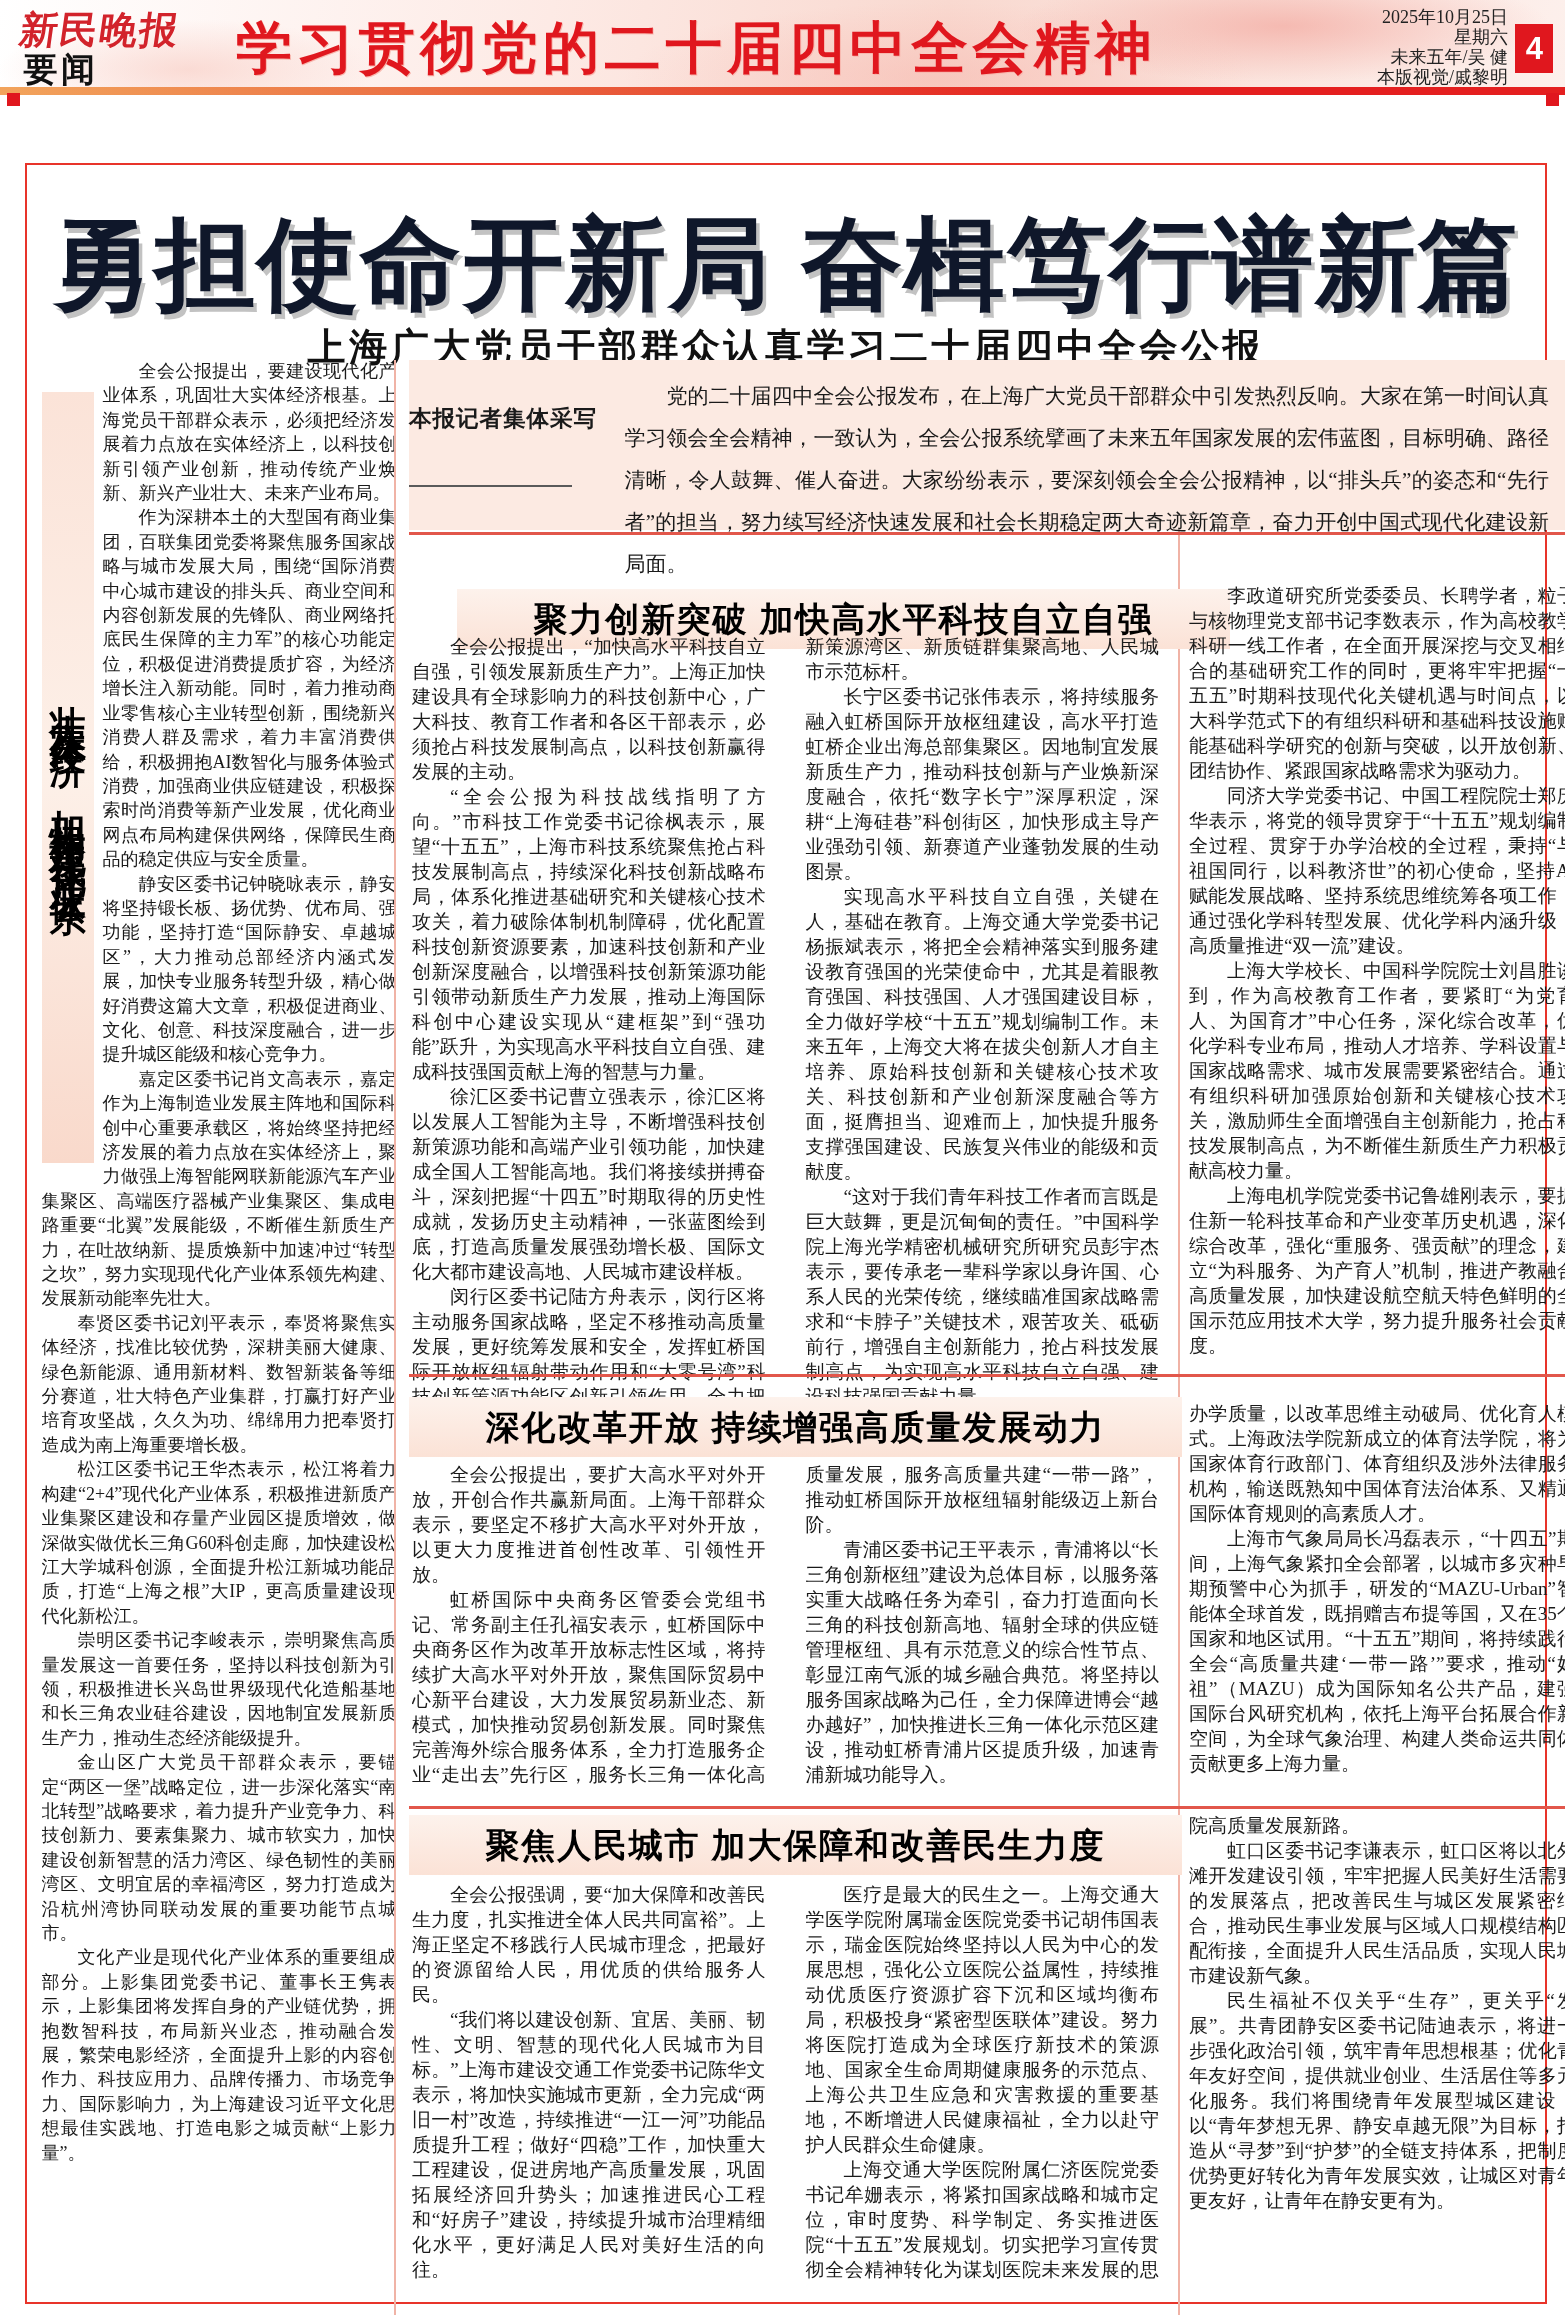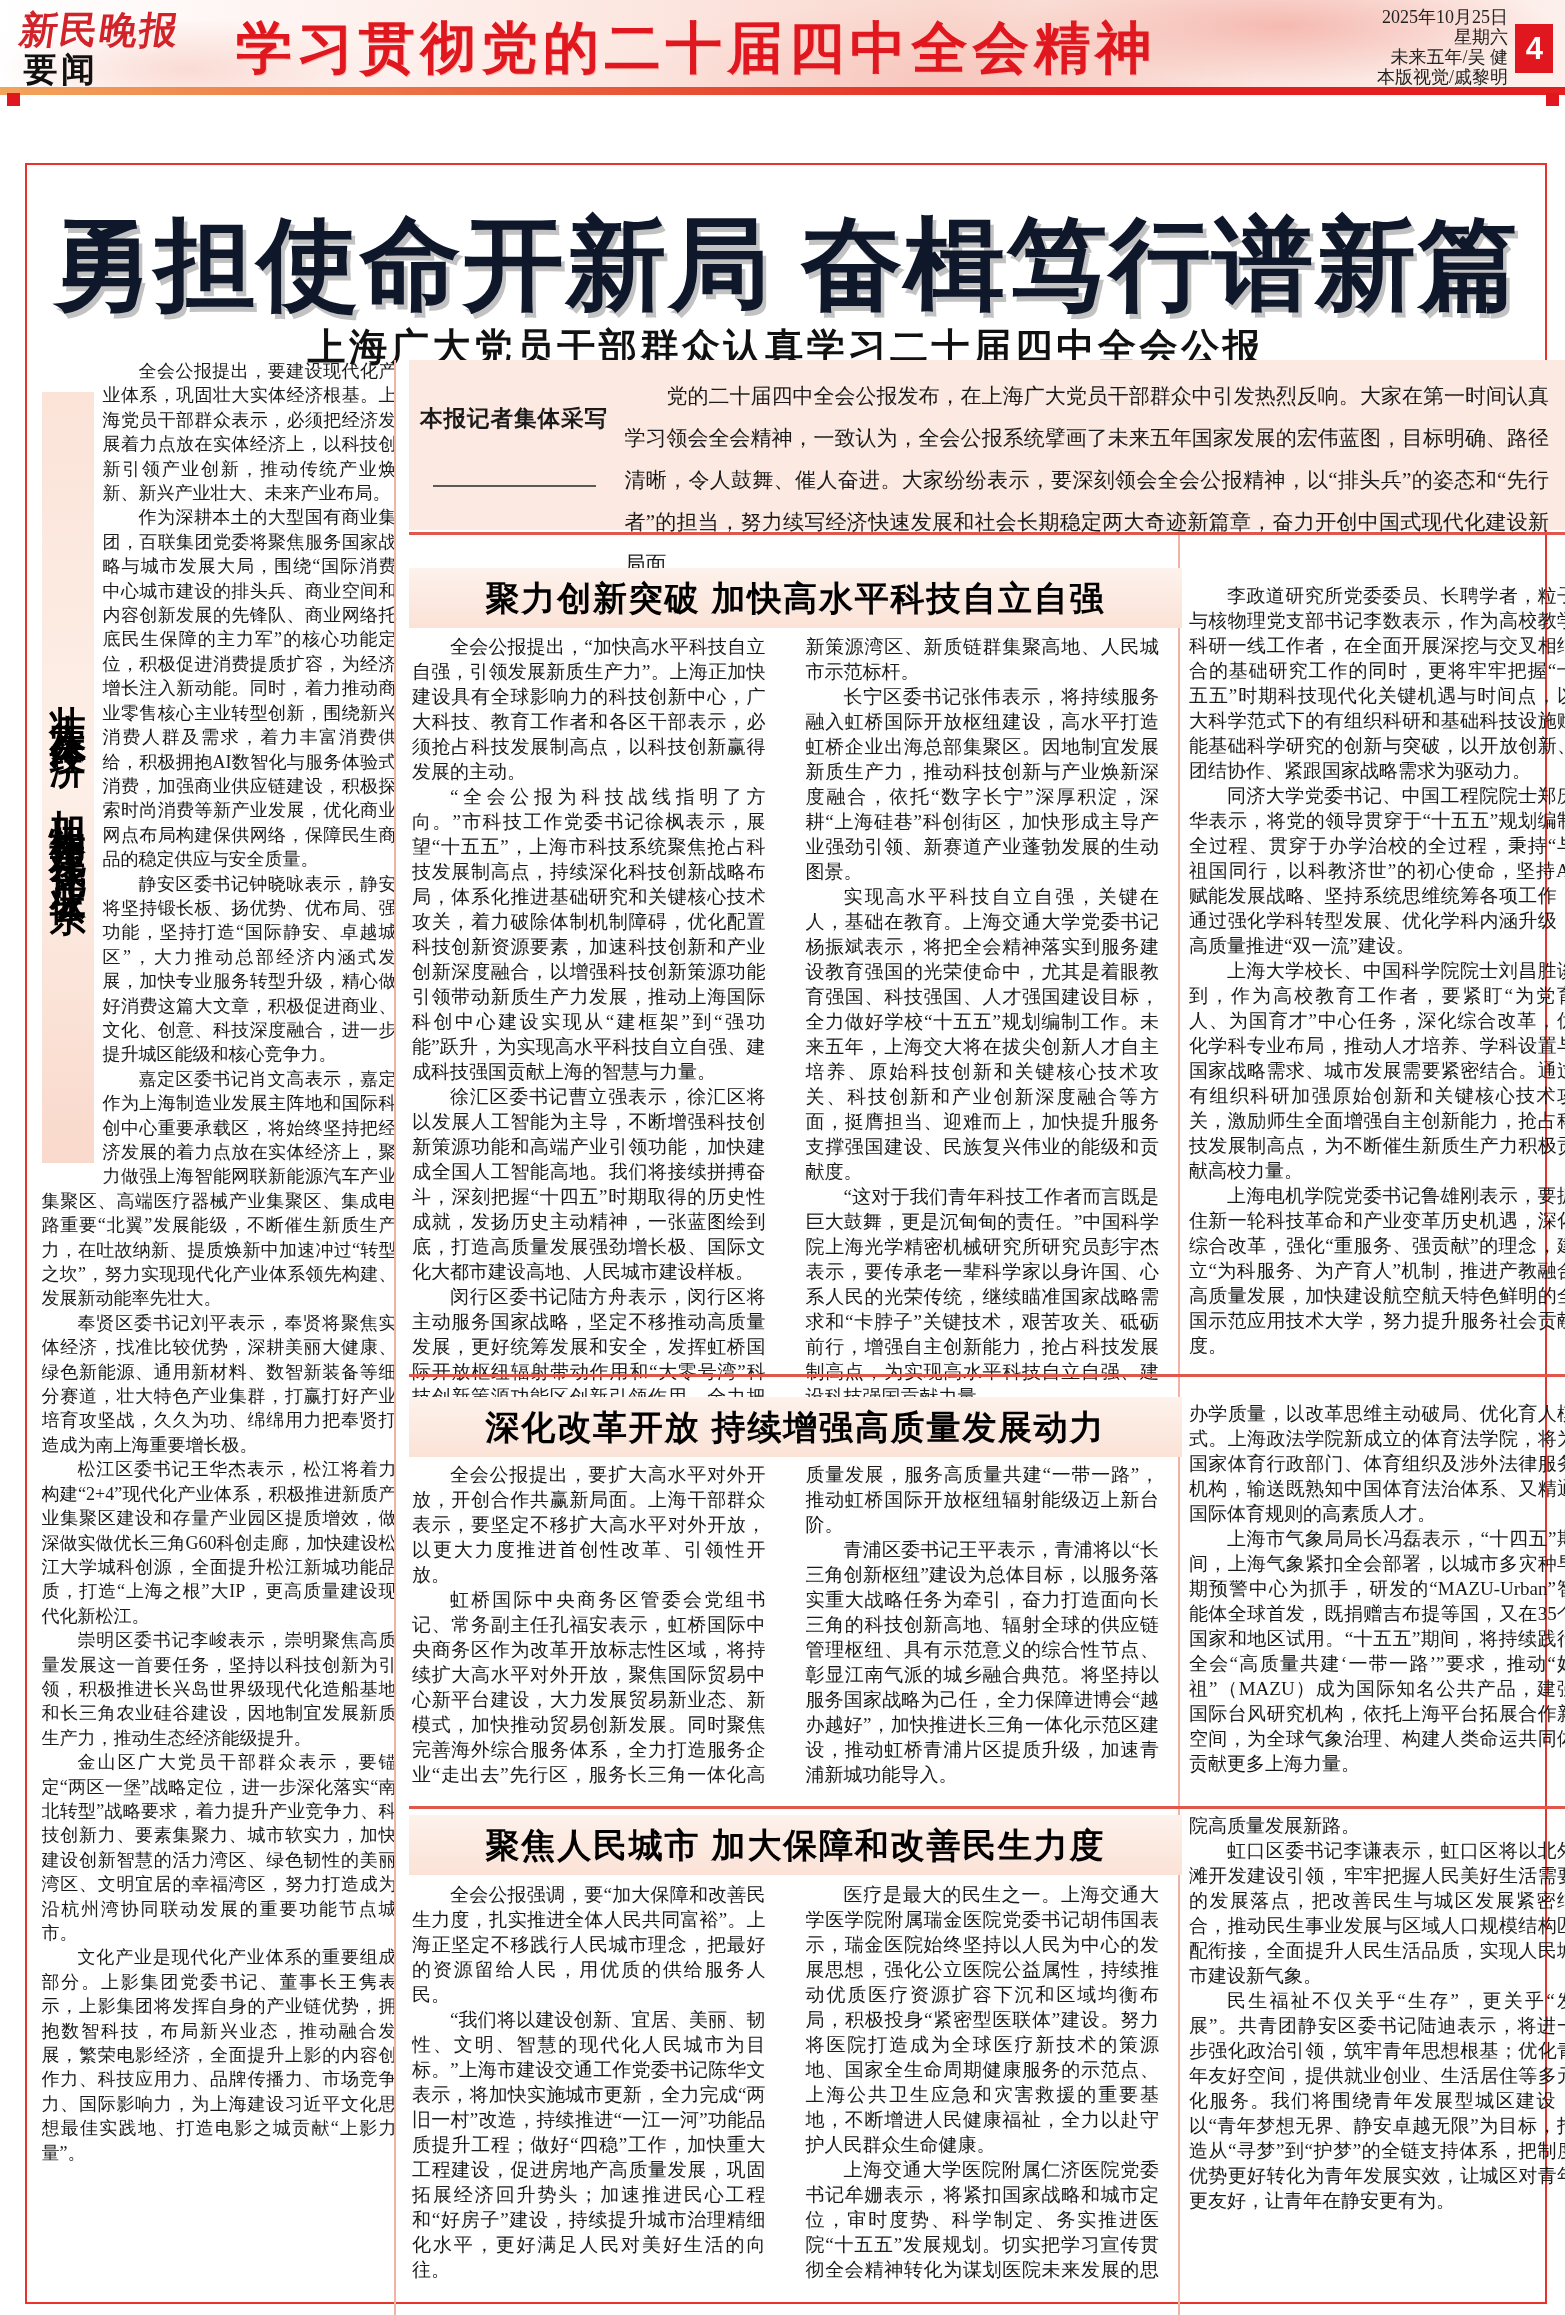--- a/index.html
+++ b/index.html
@@ -38,21 +38,21 @@
   .stripwrap{float:left;width:52px;height:807px;margin-right:9px;}
   .strip{margin-top:33px;height:771px;width:52px;
     background:linear-gradient(180deg,#fbe3d8 0%,#fdf0e8 50%,#f9d9cb 100%);
     display:flex;align-items:center;justify-content:center;}
   .strip span{writing-mode:vertical-rl;text-orientation:upright;font-family:"Liberation Sans",sans-serif;
     font-weight:900;font-size:36px;letter-spacing:9px;color:#000;}
   .vline{position:absolute;width:1.8px;background:#f0b3a6;top:195px;height:2091px;}
   .v1{left:367px;} .v2{left:1151px;}
   
   .intro{position:absolute;left:382px;top:195px;width:1167px;height:170px;background:#fceae2;display:flex;}
-  .byline{width:210px;display:flex;flex-direction:column;align-items:center;justify-content:center;gap:37px;}
+  .byline{width:210px;display:flex;flex-direction:column;align-items:flex-start;justify-content:center;gap:37px;}
   .byline .t{font-weight:700;font-size:22.6px;letter-spacing:0.9px;}
   .byline .ln{width:163px;height:1.8px;background:#5a5a5a;margin-top:14.5px;}
   .introtext{flex:1;padding:14.5px 27px 9px 5.4px;font-size:21px;line-height:42px;text-align:justify;text-indent:2em;}
   .hsep{position:absolute;left:382px;width:1167px;height:2.7px;background:#e2574b;}
   
   .band{position:absolute;left:382px;width:773px;height:60px;text-align:center;
     background:linear-gradient(180deg,#fdf2ec 0%,#fbe2d6 100%);
     font-family:"Liberation Sans","DejaVu Sans",sans-serif;font-weight:900;font-size:34px;line-height:60px;
     letter-spacing:1.8px;color:#000;}
   .body2col{position:absolute;left:385px;width:747px;overflow:hidden;
@@ -114,21 +114,21 @@
     <div class="intro">
       <div class="byline">
         <div class="t">本报记者集体采写</div>
         <div class="ln"></div>
       </div>
       <div class="introtext">党的二十届四中全会公报发布，在上海广大党员干部群众中引发热烈反响。大家在第一时间认真学习领会全会精神，一致认为，全会公报系统擘画了未来五年国家发展的宏伟蓝图，目标明确、路径清晰，令人鼓舞、催人奋进。大家纷纷表示，要深刻领会全会公报精神，以“排头兵”的姿态和“先行者”的担当，努力续写经济快速发展和社会长期稳定两大奇迹新篇章，奋力开创中国式现代化建设新局面。</div>
     </div>
 
     <div class="hsep" style="top:367px;"></div>
 
-    <div class="band" style="top:403px;">聚力创新突破 加快高水平科技自立自强</div>
+    <div class="band" style="top:424px;margin-left:48px;">聚力创新突破 加快高水平科技自立自强</div>
     <div class="body2col" style="top:469px;height:800px;">
         <p>全会公报提出，“加快高水平科技自立自强，引领发展新质生产力”。上海正加快建设具有全球影响力的科技创新中心，广大科技、教育工作者和各区干部表示，必须抢占科技发展制高点，以科技创新赢得发展的主动。</p>
         <p>“全会公报为科技战线指明了方向。”市科技工作党委书记徐枫表示，展望“十五五”，上海市科技系统聚焦抢占科技发展制高点，持续深化科技创新战略布局，体系化推进基础研究和关键核心技术攻关，着力破除体制机制障碍，优化配置科技创新资源要素，加速科技创新和产业创新深度融合，以增强科技创新策源功能引领带动新质生产力发展，推动上海国际科创中心建设实现从“建框架”到“强功能”跃升，为实现高水平科技自立自强、建成科技强国贡献上海的智慧与力量。</p>
         <p>徐汇区委书记曹立强表示，徐汇区将以发展人工智能为主导，不断增强科技创新策源功能和高端产业引领功能，加快建成全国人工智能高地。我们将接续拼搏奋斗，深刻把握“十四五”时期取得的历史性成就，发扬历史主动精神，一张蓝图绘到底，打造高质量发展强劲增长极、国际文化大都市建设高地、人民城市建设样板。</p>
         <p>闵行区委书记陆方舟表示，闵行区将主动服务国家战略，坚定不移推动高质量发展，更好统筹发展和安全，发挥虹桥国际开放枢纽辐射带动作用和“大零号湾”科技创新策源功能区创新引领作用，全力把闵行打造成为国际开放枢纽门户、科技创新策源湾区、新质链群集聚高地、人民城市示范标杆。</p>
         <p>长宁区委书记张伟表示，将持续服务融入虹桥国际开放枢纽建设，高水平打造虹桥企业出海总部集聚区。因地制宜发展新质生产力，推动科技创新与产业焕新深度融合，依托“数字长宁”深厚积淀，深耕“上海硅巷”科创街区，加快形成主导产业强劲引领、新赛道产业蓬勃发展的生动图景。</p>
         <p>实现高水平科技自立自强，关键在人，基础在教育。上海交通大学党委书记杨振斌表示，将把全会精神落实到服务建设教育强国的光荣使命中，尤其是着眼教育强国、科技强国、人才强国建设目标，全力做好学校“十五五”规划编制工作。未来五年，上海交大将在拔尖创新人才自主培养、原始科技创新和关键核心技术攻关、科技创新和产业创新深度融合等方面，挺膺担当、迎难而上，加快提升服务支撑强国建设、民族复兴伟业的能级和贡献度。</p>
         <p>“这对于我们青年科技工作者而言既是巨大鼓舞，更是沉甸甸的责任。”中国科学院上海光学精密机械研究所研究员彭宇杰表示，要传承老一辈科学家以身许国、心系人民的光荣传统，继续瞄准国家战略需求和“卡脖子”关键技术，艰苦攻关、砥砺前行，增强自主创新能力，抢占科技发展制高点，为实现高水平科技自立自强、建设科技强国贡献力量。</p>
       </div>
 

